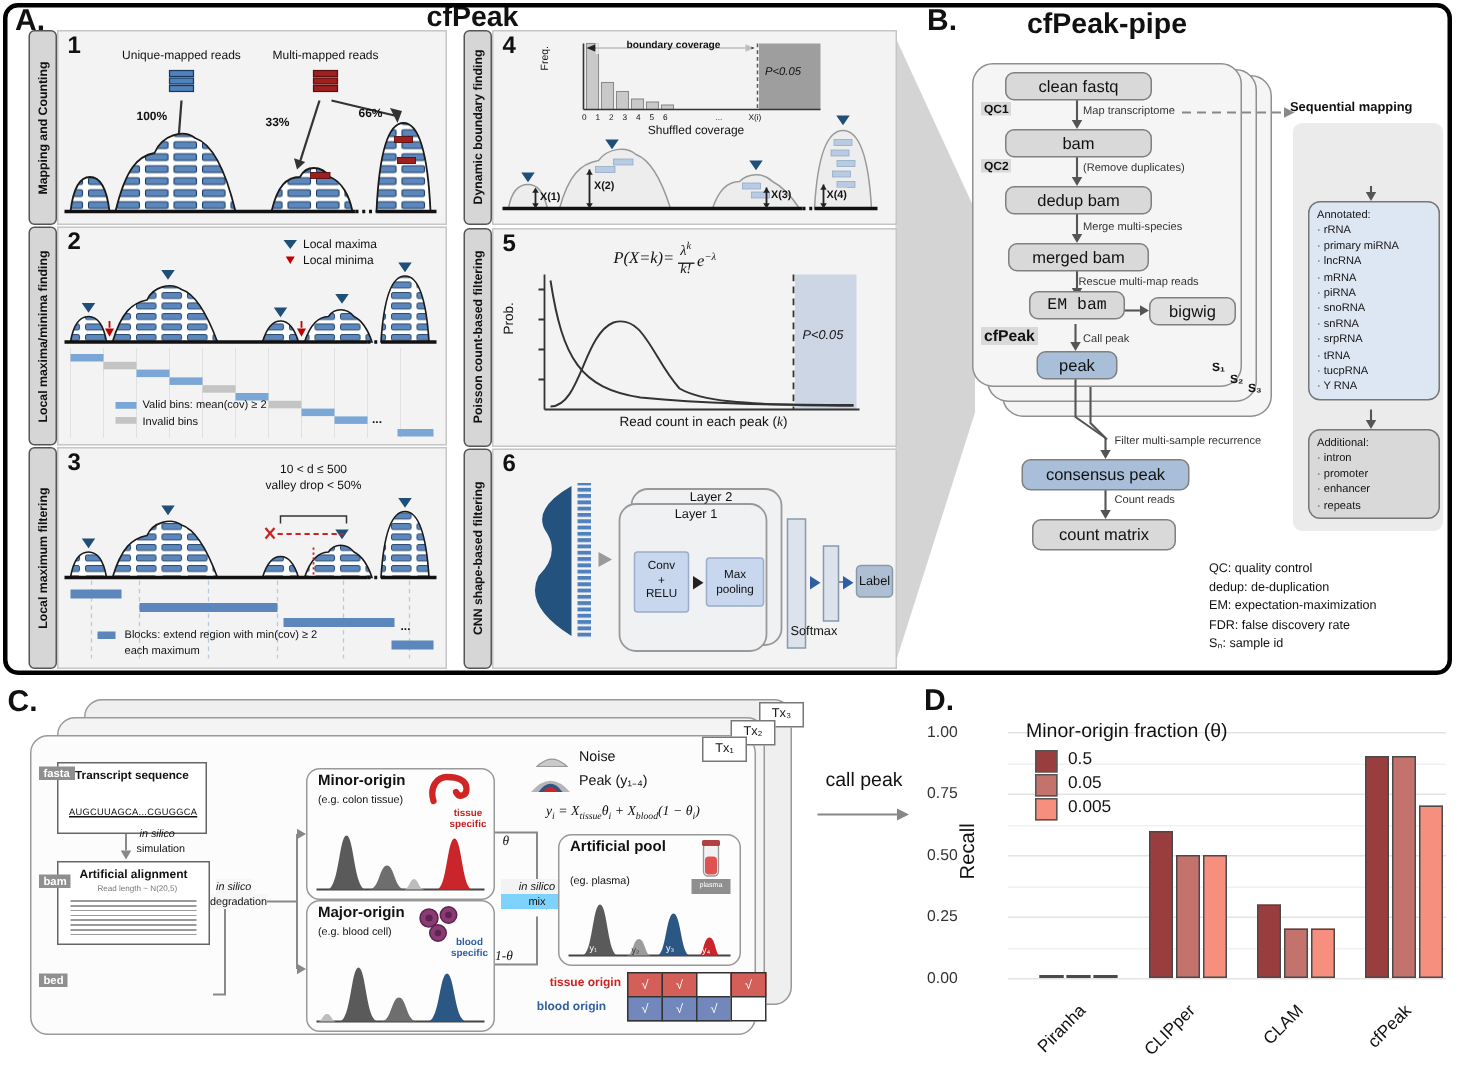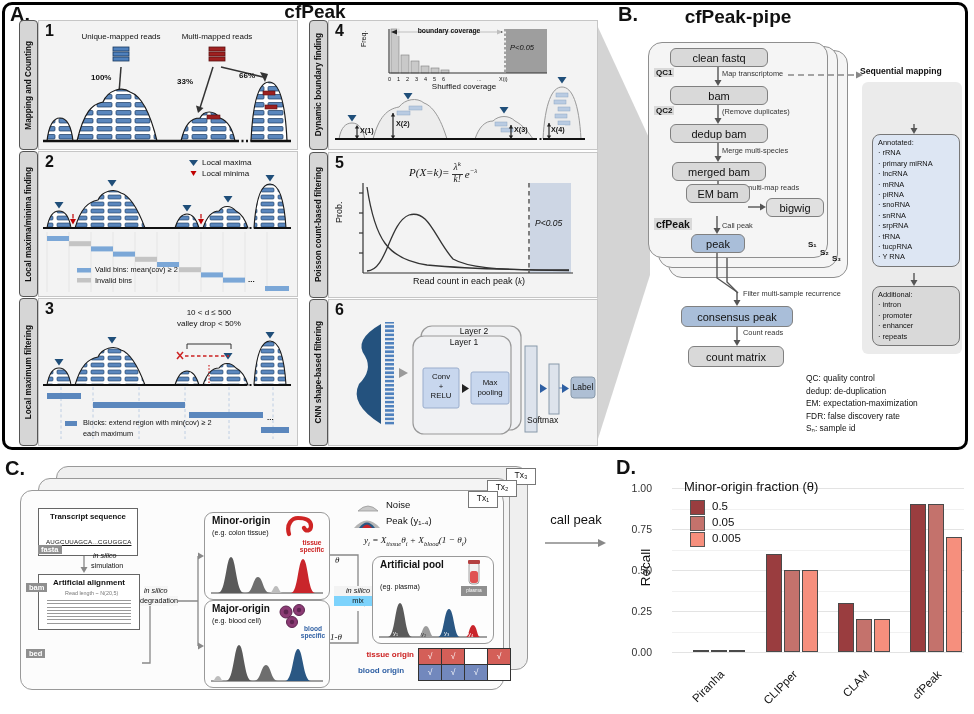--- a/index.html
+++ b/index.html
@@ -37,21 +37,21 @@
   .frac{display:inline-flex;flex-direction:column;align-items:center;line-height:1;vertical-align:middle;margin:0 2px;}
   .frac .num{border-bottom:1px solid #333;padding:0 2px 1px;}
   .ctable-cell{position:absolute;width:22px;height:15px;border:1px solid #333;color:#fff;font-size:8.5px;text-align:center;line-height:15px;}
   .cell-red{background:#d45f58;}
   .cell-blue{background:#7288bd;}
   .cell-empty{background:#fff;}
   
   .grid-major{position:absolute;left:0;width:100%;height:1px;background:#e3e3e3;}
   .grid-minor{position:absolute;left:0;width:100%;height:1px;background:#f1f1f1;}
   .dbar{position:absolute;bottom:0;border:1px solid #4a4a4a;box-sizing:border-box;}
-  .ytick{position:absolute;width:34px;text-align:right;font-size:10.5px;color:#333;}
+  .ytick{position:absolute;width:34px;text-align:left;font-size:10.5px;color:#333;}
   .dcat{position:absolute;font-size:11.5px;color:#111;text-align:right;transform:rotate(-45deg);transform-origin:100% 0;white-space:nowrap;}
   .dleg-sw{position:absolute;width:15px;height:15px;border:1.5px solid #555;box-sizing:border-box;}
   .dleg-lab{position:absolute;font-size:11.5px;}
 </style>
 </head>
 <body>
 
 <div id="canvas">
 
   <div class="top-frame"></div>
@@ -448,21 +448,21 @@
   <div class="bnode" style="left:670px;top:48px;width:96px;height:17px;">clean fastq</div>
   <div class="qtag" style="left:654px;top:68px;">QC1</div>
   <div class="edge-lab" style="left:722px;top:69px;">Map transcriptome</div>
   <div class="bnode" style="left:670px;top:86px;width:96px;height:17px;">bam</div>
   <div class="qtag" style="left:654px;top:106px;">QC2</div>
   <div class="edge-lab" style="left:722px;top:107px;">(Remove duplicates)</div>
   <div class="bnode" style="left:670px;top:124px;width:96px;height:17px;">dedup bam</div>
   <div class="edge-lab" style="left:722px;top:146px;">Merge multi-species</div>
   <div class="bnode" style="left:672px;top:162px;width:92px;height:17px;">merged bam</div>
   <div class="edge-lab" style="left:719px;top:183px;">Rescue multi-map reads</div>
-  <div class="bnode" style="left:686px;top:184px;width:62px;height:17px;">EM bam</div>
+  <div class="bnode" style="left:686px;top:194px;width:62px;height:17px;font-family:Liberation Mono, monospace;">EM bam</div>
   <div class="bnode" style="left:766px;top:198px;width:56px;height:17px;background:#e0e0e0;">bigwig</div>
   <div class="qtag" style="left:654px;top:218px;font-size:10.5px;">cfPeak</div>
   <div class="edge-lab" style="left:722px;top:221px;">Call peak</div>
   <div class="bnode blue" style="left:691px;top:234px;width:52px;height:17px;">peak</div>
   <div class="edge-lab" style="left:743px;top:289px;">Filter multi-sample recurrence</div>
   <div class="bnode blue" style="left:681px;top:306px;width:110px;height:19px;">consensus peak</div>
   <div class="edge-lab" style="left:743px;top:328px;">Count reads</div>
   <div class="bnode" style="left:688px;top:346px;width:94px;height:19px;">count matrix</div>
 
   <div class="abs bold" style="left:860px;top:66px;font-size:8.6px;z-index:2;">Sequential mapping</div>
@@ -529,21 +529,21 @@
     <line x1="303" y1="90" x2="310" y2="97" stroke="#cc2222" stroke-width="1.1" stroke-dasharray="2.5 2"></line>
     <polygon points="308.2,98.8 312,99 311,95.4" fill="#cc2222"></polygon>
     <line x1="301" y1="180" x2="293" y2="172" stroke="#2e5fa3" stroke-width="1.2"></line>
     <polygon points="291.8,170.8 295.6,171 294.6,174.6" fill="#2e5fa3"></polygon>
   </svg>
 
   <div class="cbox" style="left:38px;top:508px;width:98px;height:46px;">
     <div class="slab cen bold" style="left:0;top:3px;width:98px;font-size:7.8px;">Transcript sequence</div>
     <div class="slab" style="left:7px;top:28px;font-size:6.2px;text-decoration:underline;letter-spacing:0.2px;">AUGCUUAGCA...CGUGGCA</div>
   </div>
-  <div class="chip" style="left:26px;top:545px;margin-left:12px;">fasta</div>
+  <div class="chip" style="left:26px;top:511px;">fasta</div>
   <div class="slab ital" style="left:93px;top:551px;font-size:7.2px;z-index:2;">in silico</div>
   <div class="slab" style="left:91px;top:561px;font-size:7.2px;z-index:2;">simulation</div>
 
   <div class="cbox" style="left:38px;top:574px;width:100px;height:54px;">
     <div class="slab cen bold" style="left:0;top:3px;width:100px;font-size:8px;">Artificial alignment</div>
     <div class="slab" style="left:26px;top:14px;font-size:5.4px;color:#777;">Read length ~ N(20,5)</div>
     <div class="abs" style="left:8px;top:23px;width:84px;height:26px;background:repeating-linear-gradient(#fff 0 2.2px,#9a9a9a 2.2px 3.2px);"></div>
   </div>
   <div class="chip" style="left:26px;top:583px;">bam</div>
   <div class="slab ital" style="left:144px;top:586px;font-size:7.2px;z-index:2;background:#f6f6f6;">in silico</div>

